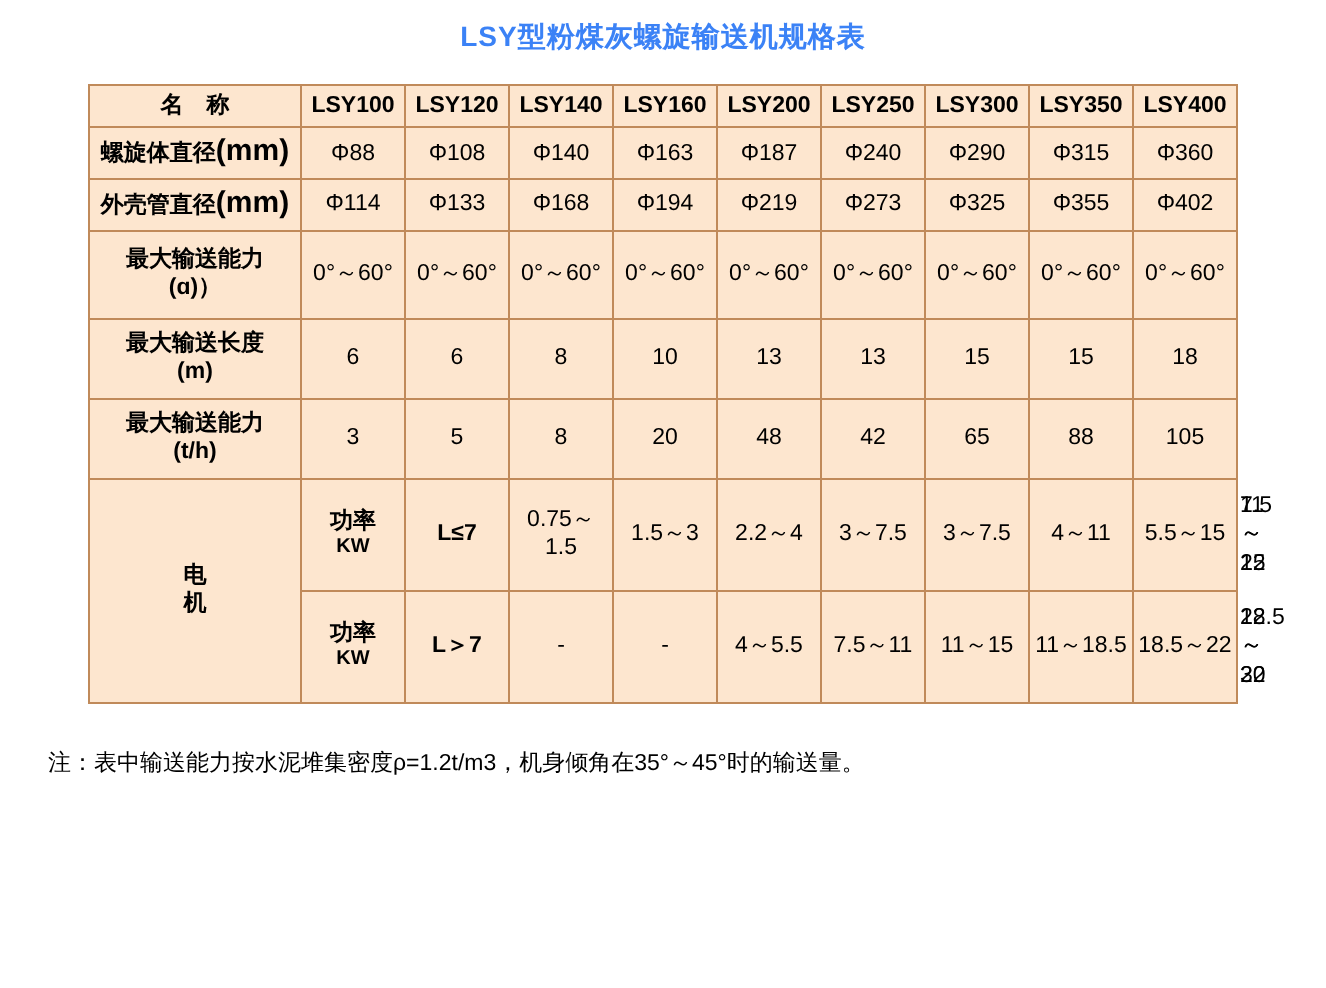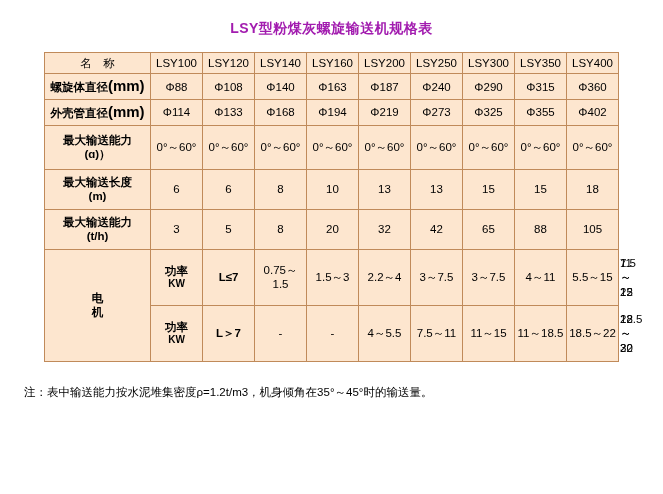--- a/index.html
+++ b/index.html
@@ -15,24 +15,24 @@
     color: #000000;
     overflow: hidden;
   }
   .page {
     position: relative;
     width: 663px;
     height: 494px;
   }
   .title {
     text-align: center;
-    color: #a21caf;
+    color: #3b82f6;
     font-size: 14px;
     font-weight: bold;
-    padding-top: 20px;
+    padding-top: 10px;
     padding-bottom: 14px;
     letter-spacing: 0.5px;
   }
   .table-wrap {
     padding: 0 44px;
     box-sizing: border-box;
   }
   table.spec {
     border-collapse: collapse;
     width: 575px;
@@ -43,21 +43,21 @@
     text-align: center;
     vertical-align: middle;
     font-size: 11.5px;
     line-height: 1.25;
     padding: 3px 1px;
     background: #fde6cf;
     color: #000;
   }
   td.hdr {
     background: #f7c38c;
-    font-weight: normal;
+    font-weight: bold;
   }
   td.rowlabel {
     background: #f7c38c;
     font-weight: bold;
     font-size: 11.5px;
   }
   td.rowlabel .sub {
     font-size: 15px;
     font-weight: bold;
   }
@@ -195,21 +195,21 @@
 
         <tr class="tall-b">
           <td class="rowlabel">
             <div>最大输送能力</div>
             <div>(t/h)</div>
           </td>
           <td>3</td>
           <td>5</td>
           <td>8</td>
           <td>20</td>
-          <td>32</td>
+          <td>48</td>
           <td>42</td>
           <td>65</td>
           <td>88</td>
           <td>105</td>
         </tr>
 
         <tr class="tall-motor">
           <td class="motor-side" rowspan="2">
             <div>电</div>
             <div>机</div>

